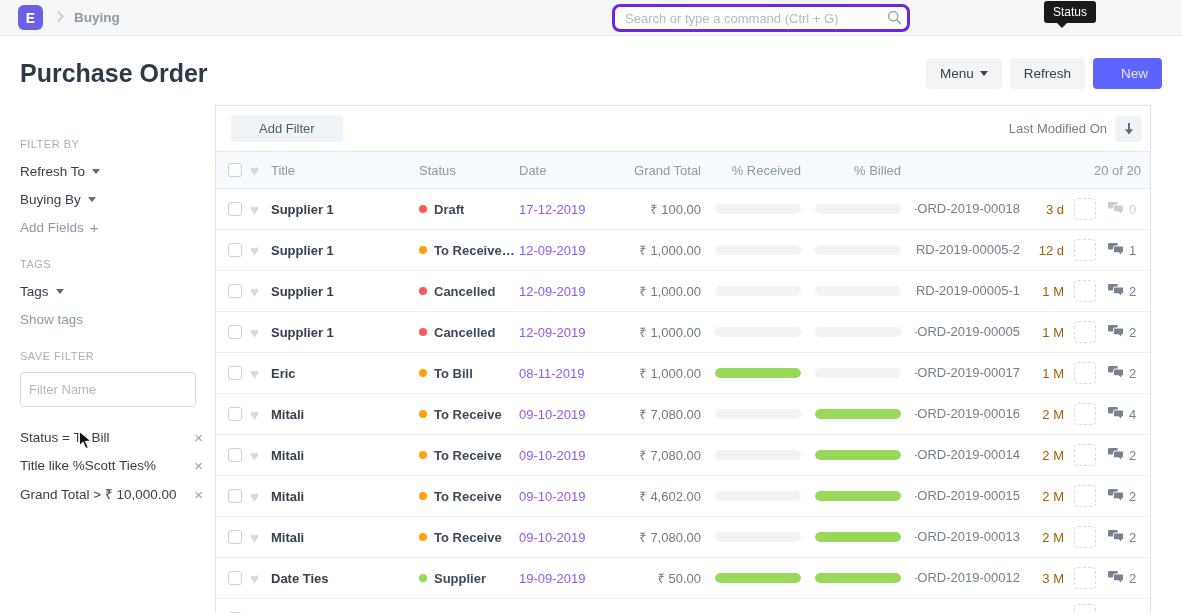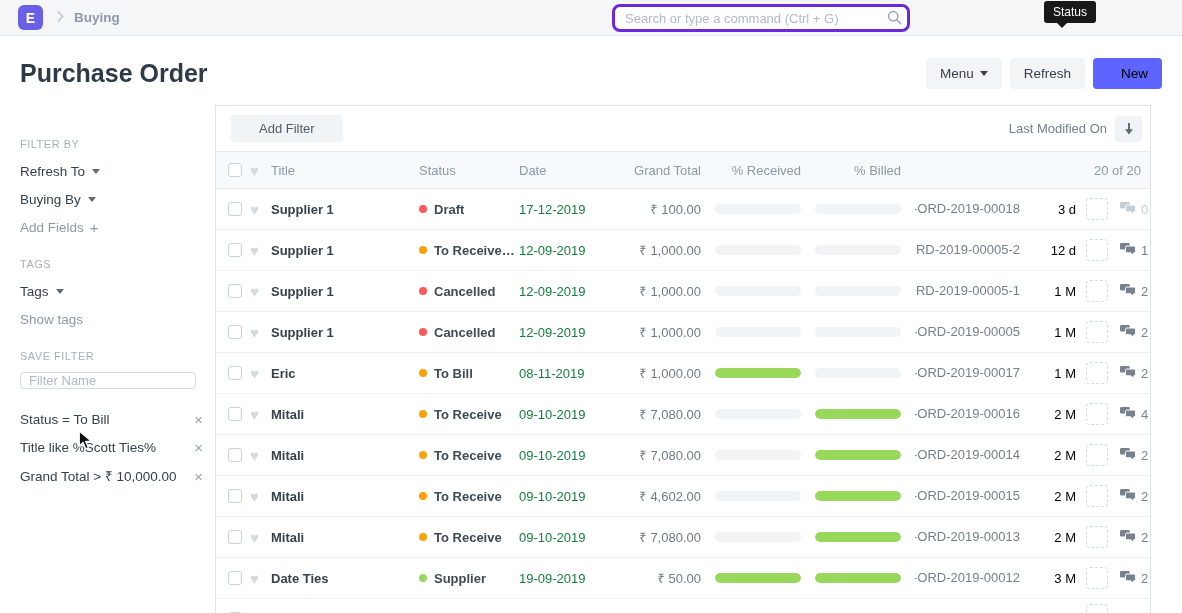--- a/index.html
+++ b/index.html
@@ -30,33 +30,33 @@
     border-left:6px solid transparent; border-right:6px solid transparent; border-top:6px solid #17191b; }
 
   
   .page-head { position:absolute; left:0; top:36px; width:1182px; height:69px; background:#fff;
     display:flex; align-items:center; justify-content:space-between; padding:6px 20px 0 20px; }
   .page-title { font-size:25px; font-weight:700; color:#2e3a46; }
   .head-actions { display:flex; align-items:center; gap:8px; }
   .btn { height:31px; border:none; border-radius:4px; font-size:13.5px; padding:0 14px;
     font-family:"Liberation Sans", sans-serif; cursor:pointer; display:flex; align-items:center; }
   .btn-default { background:#f2f4f6; color:#36414c; }
-  .btn-primary { background:#5e64ff; color:#000000;padding-left:28px; }
+  .btn-primary { background:#5e64ff; color:#e5e5e5;padding-left:28px; }
   .btn .caret { border-top-color:#36414c; }
 
   
   .sidebar { position:absolute; left:0; top:105px; width:215px; bottom:0; padding:13px 20px 0 20px; }
   .side-item { display:flex; align-items:center; color:#36414c; font-size:13.5px;
     margin-bottom:6px; height:22px; cursor:pointer; }
   .side-item .caret { border-top-color:#5f6b76; margin-left:7px; }
   .side-heading { font-size:11px; color:#a7b1ba; letter-spacing:.5px; margin:20px 0 10px 0;
     font-weight:500; }
   .side-muted { color:#8d99a6; }
   .plus { color:#8d99a6; font-size:15px; margin-left:6px; }
-  .filter-name-input { width:176px; height:17px; border:1px solid #d5dce2; border-radius:4px;
+  .filter-name-input { width:176px; height:35px; border:1px solid #d5dce2; border-radius:4px;
     padding:0 8px; font-size:13px; color:#36414c; font-family:"Liberation Sans", sans-serif; }
   .filter-name-input::placeholder { color:#b0bac3; }
   .filter-chip { display:flex; align-items:center; justify-content:space-between;
     width:183px; margin-bottom:11px; font-size:13.5px; color:#36414c; cursor:pointer; }
   .chip-x { color:#98a2ac; font-size:15px; padding-left:6px; }
   .chips { margin-top:22px; }
 
   
   .list-wrap { position:absolute; left:215px; top:105px; width:936px; bottom:-46px;
     border:1px solid #dfe4e9; border-bottom:none; background:#fff; }
@@ -76,29 +76,29 @@
   .col-check { width:14px; height:14px; border:1px solid #c9d1d8; border-radius:3px;
     background:#fff; flex:none; margin-right:8px; cursor:pointer; }
   .col-heart { width:15px; flex:none; margin-right:6px; color:#d3dae0; font-size:15px;
     line-height:15px; cursor:pointer; }
   .col-title { width:148px; flex:none; font-weight:700; color:#36414c; white-space:nowrap;
     overflow:hidden; }
   .col-status { width:100px; flex:none; display:flex; align-items:center; }
   .dot { width:8px; height:8px; border-radius:50%; flex:none; margin-right:7px; }
   .status-label { font-weight:700; color:#3e4b57; max-width:83px; white-space:nowrap;
     overflow:hidden; text-overflow:ellipsis; }
-  .col-date { width:100px; flex:none; color:#15803d; }
+  .col-date { width:100px; flex:none; color:#8b5cf6; }
   .col-total { width:82px; flex:none; text-align:right; color:#6f7b87; }
   .col-bar { width:86px; margin-left:14px; flex:none; }
   .bar { height:10px; border-radius:5px; background:#f1f3f5; overflow:hidden; }
   .bar-fill { height:100%; background:#98d85b; border-radius:5px; }
   .col-id { width:105px; margin-left:14px; flex:none; position:relative; height:16px;
     overflow:hidden; color:#74808b; }
   .col-id span { position:absolute; right:0; top:0; white-space:nowrap; }
-  .col-time { width:56px; flex:none; text-align:right; color:#000000; white-space:nowrap; }
+  .col-time { width:44px; flex:none; text-align:right; color:#a16207; white-space:nowrap; }
   .col-assign { width:22px; height:22px; margin-left:10px; flex:none;
     border:1px dashed #d4dbe1; border-radius:4px; cursor:pointer; }
   .col-comment { margin-left:12px; flex:none; display:flex; align-items:center;
     color:#77828c; cursor:pointer; }
   .col-comment svg { margin-right:5px; }
   .col-comment.muted { color:#c7cfd6; }
   .hdr-right { flex:1; text-align:right; padding-right:9px; color:#8d99a6; }
   .hdr-bar { text-align:right; color:#8d99a6; }
   .partial-row .col-assign { align-self:flex-start; margin-top:5px; }
 

